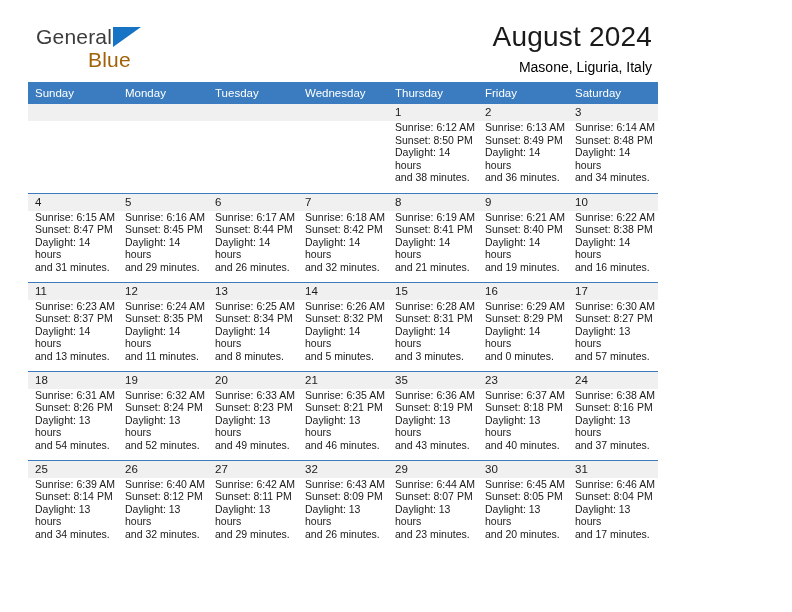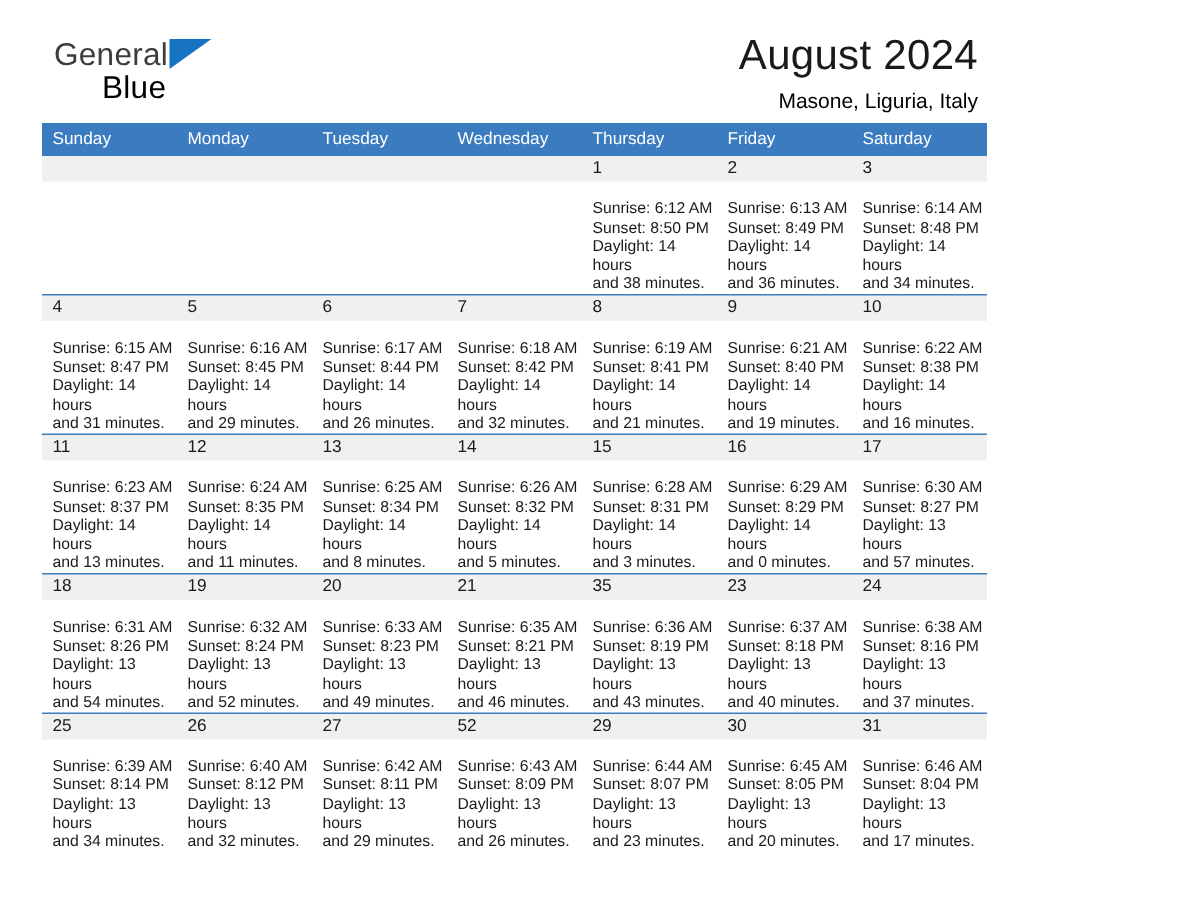--- a/index.html
+++ b/index.html
@@ -49,23 +49,23 @@
     width: 0;
     height: 0;
     margin-left: 1px;
     border-left: 28px solid #1773c4;
     border-bottom: 20px solid transparent;
     position: relative;
     top: -1px;
   }
   .brand-row2 {
     font-size: 21px;
-    color: #000000;
+    color: #a16207;
     margin-top: 1px;
-    margin-left: 32px;
+    margin-left: 52px;
     letter-spacing: 0.2px;
   }
   .title-block {
     text-align: right;
     padding-right: 6px;
   }
   .cal-title {
     font-size: 28px;
     color: #1a1a1a;
     font-weight: normal;
@@ -120,21 +120,21 @@
     padding: 3px 0 3px 7px;
     height: 17px;
     box-sizing: border-box;
     line-height: 11px;
   }
   td.empty .daynum {
     background: #f0f0f0;
     color: transparent;
   }
   .details {
-    padding: 12px 6px 0 7px;
+    padding: 0 6px 0 7px;
     font-size: 10.5px;
     line-height: 12.6px;
     color: #1a1a1a;
   }
   .details div {
     white-space: nowrap;
   }
   .details .daylight {
     white-space: normal;
   }
@@ -499,21 +499,21 @@
             <div class="details">
               <div>Sunrise: 6:42 AM</div>
               <div>Sunset: 8:11 PM</div>
               <div class="daylight">Daylight: 13 hours</div>
               <div class="daylight">and 29 minutes.</div>
             </div>
           </div>
         </td>
         <td>
           <div class="cell-inner">
-            <div class="daynum">52</div>
+            <div class="daynum">32</div>
             <div class="details">
               <div>Sunrise: 6:43 AM</div>
               <div>Sunset: 8:09 PM</div>
               <div class="daylight">Daylight: 13 hours</div>
               <div class="daylight">and 26 minutes.</div>
             </div>
           </div>
         </td>
         <td>
           <div class="cell-inner">

